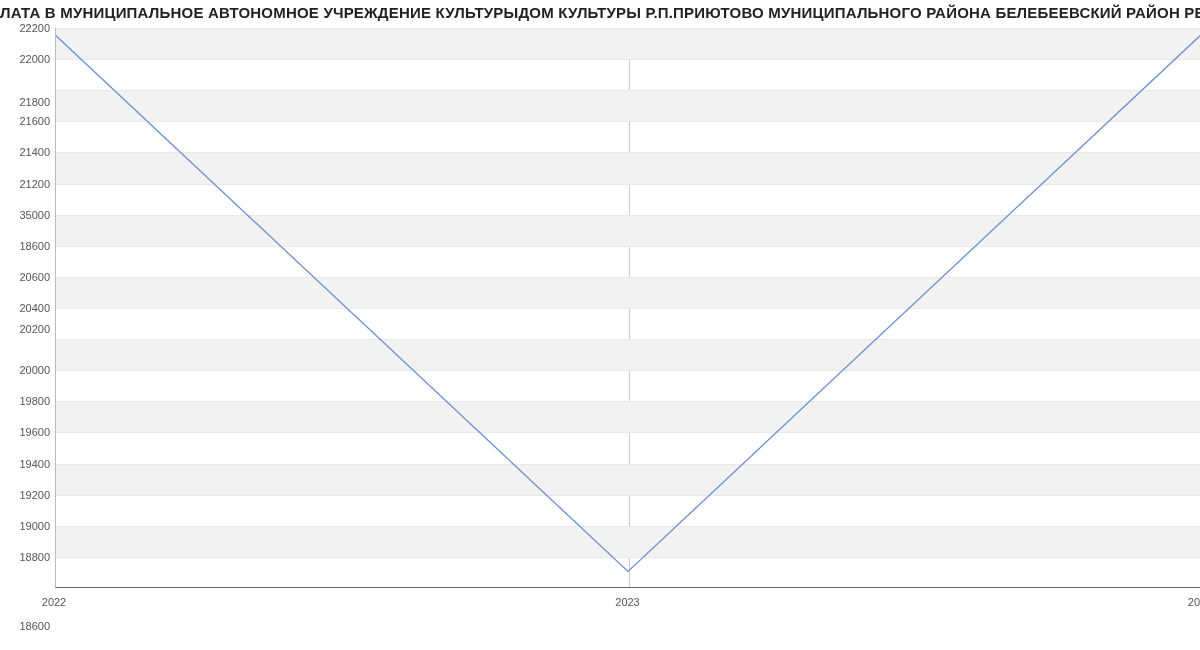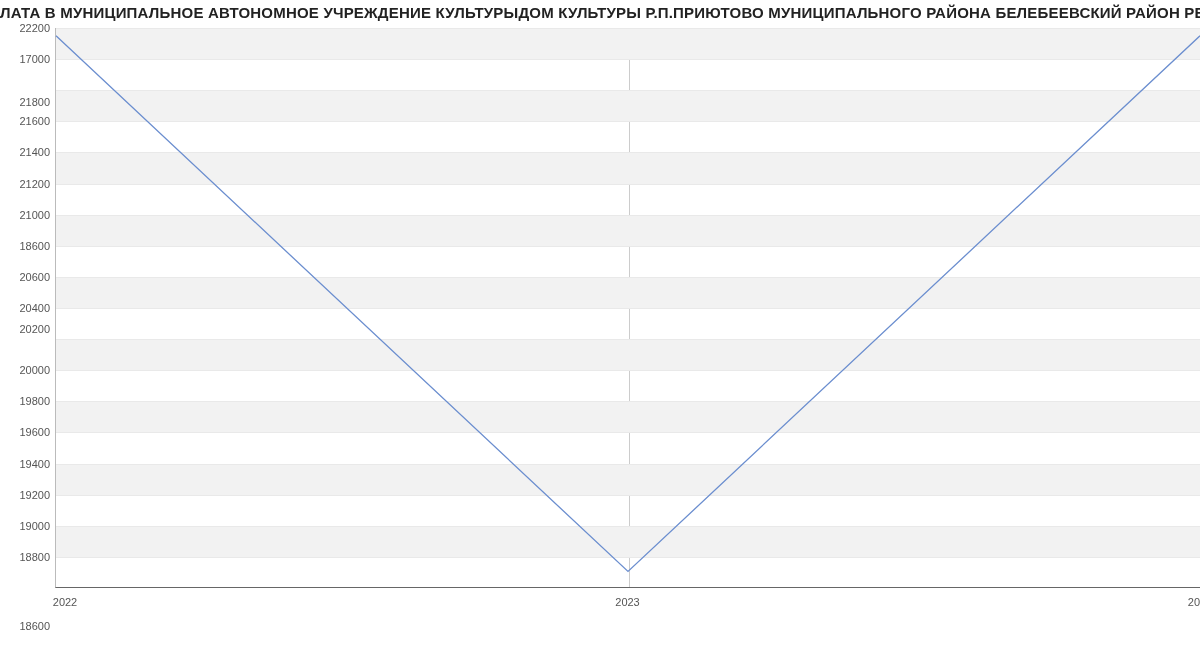--- a/index.html
+++ b/index.html
@@ -131,23 +131,23 @@
     <div class="y-tick" style="top: 525.778px;">19000</div>
     <div class="y-tick" style="top: 494.667px;">19200</div>
     <div class="y-tick" style="top: 463.556px;">19400</div>
     <div class="y-tick" style="top: 432.444px;">19600</div>
     <div class="y-tick" style="top: 401.333px;">19800</div>
     <div class="y-tick" style="top: 370.222px;">20000</div>
     <div class="y-tick" style="top: 329px; padding-left: 32px;">20200</div>
     <div class="y-tick" style="top: 308px;">20400</div>
     <div class="y-tick" style="top: 276.889px;">20600</div>
     <div class="y-tick" style="top: 245.778px;">18600</div>
-    <div class="y-tick" style="top: 214.667px;">21000</div>
+    <div class="y-tick" style="top: 214.667px;">35000</div>
     <div class="y-tick" style="top: 183.556px;">21200</div>
     <div class="y-tick" style="top: 152.444px;">21400</div>
     <div class="y-tick" style="top: 121.333px;">21600</div>
     <div class="y-tick" style="top: 90.2222px; margin-top: 12px;">21800</div>
-    <div class="y-tick" style="top: 59.1111px;">17000</div>
+    <div class="y-tick" style="top: 59.1111px;">22000</div>
     <div class="y-tick" style="top: 28px;">22200</div>
-    <div class="x-tick" style="left: 65px;">2022</div>
+    <div class="x-tick" style="left: 54px;">2022</div>
     <div class="x-tick" style="left: 627.5px;">2023</div>
     <div class="x-tick" style="left: 1200px;">2024</div>
   </div>
 
 </body></html>

